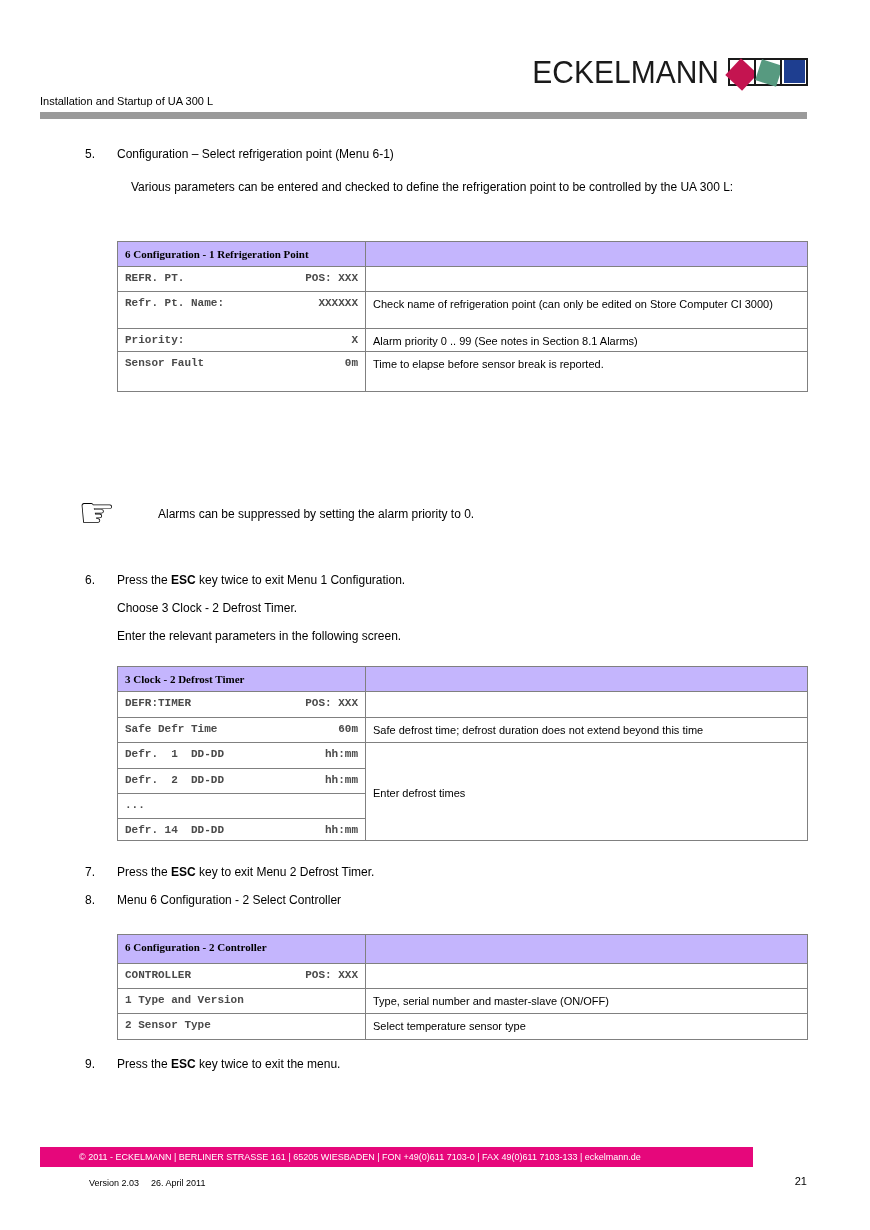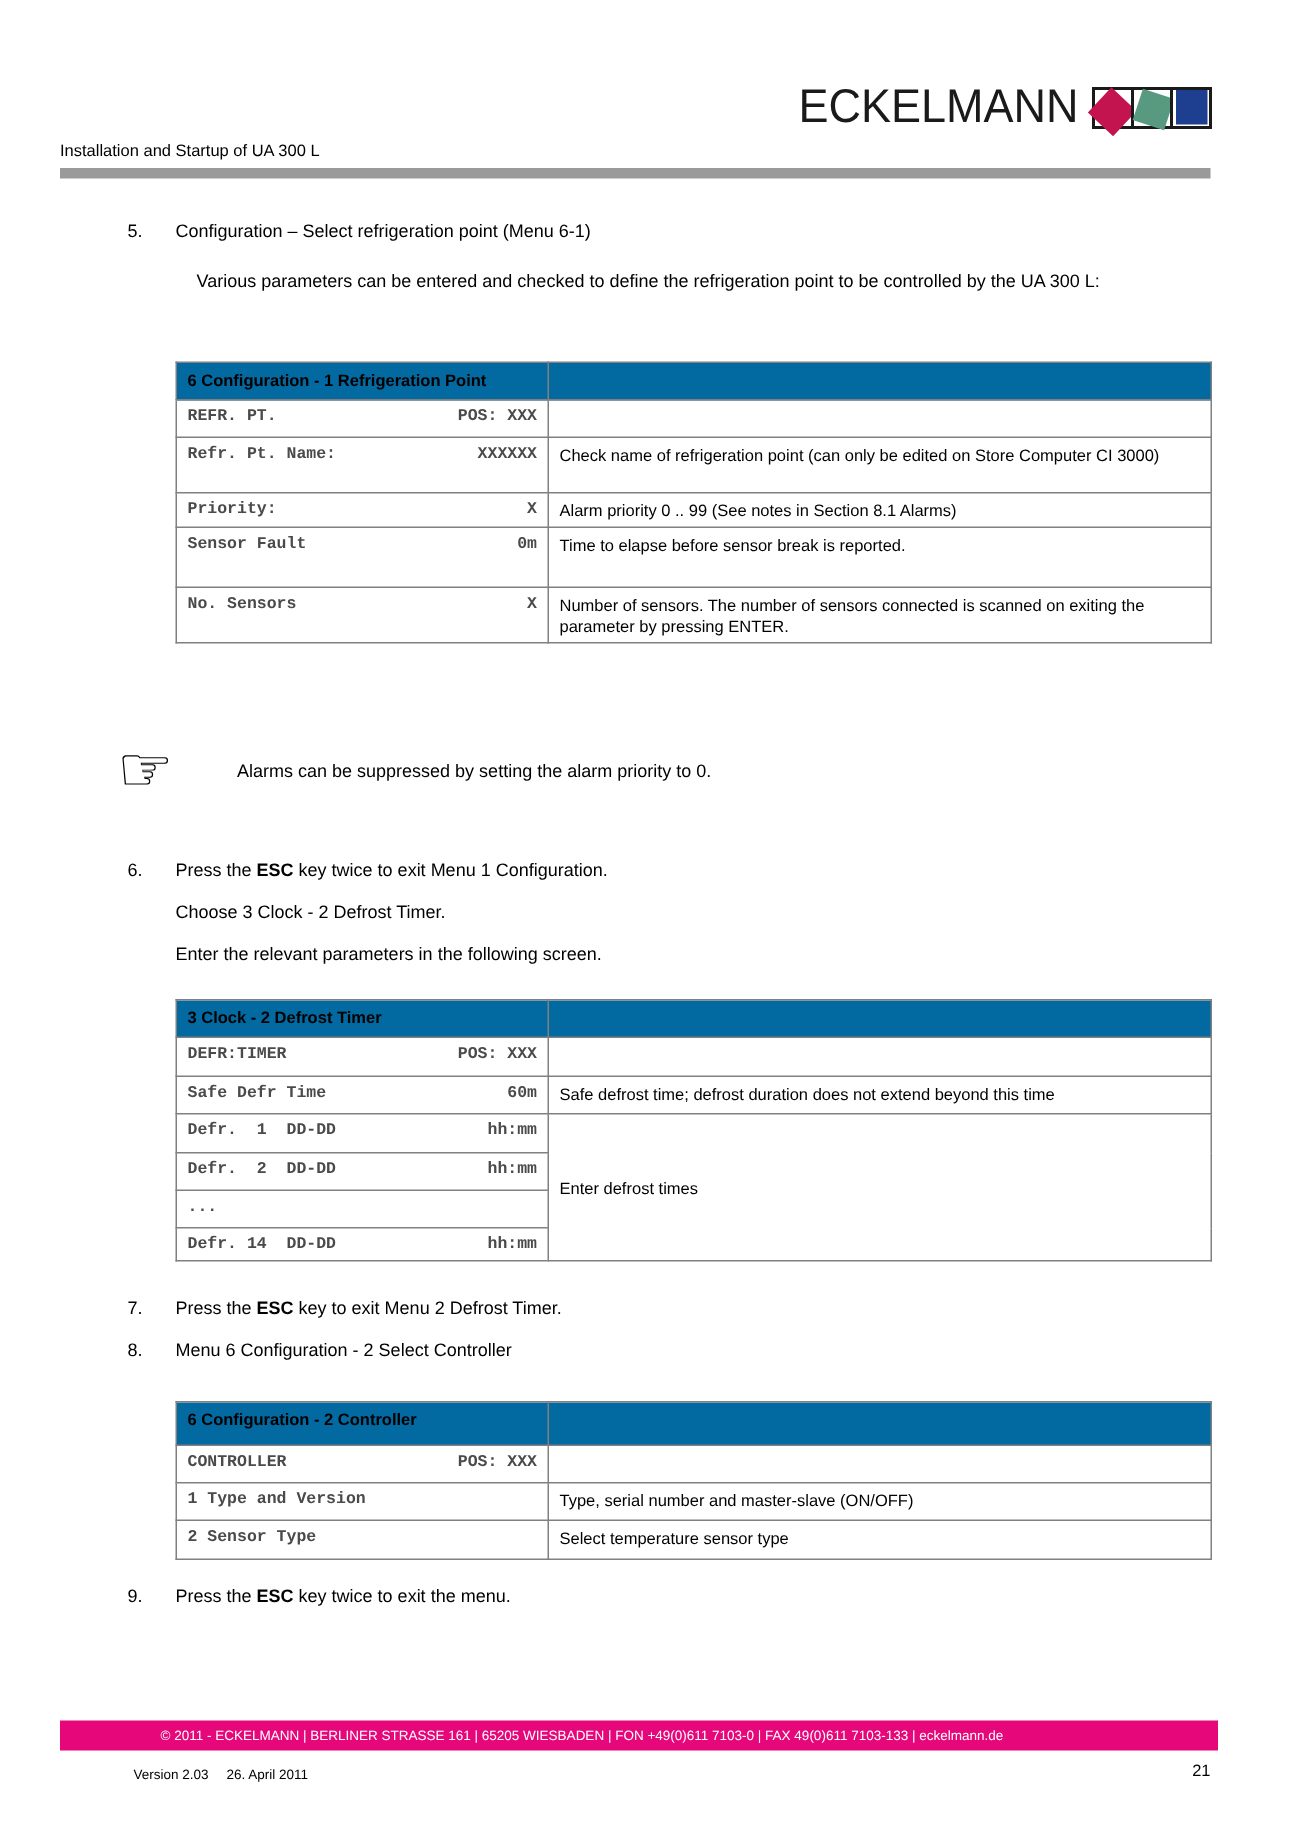--- a/index.html
+++ b/index.html
@@ -25,34 +25,34 @@
   .step { position:absolute; left:85px; display:flex; font-size:12px; }
   .step-num { width:32px; flex:0 0 32px; }
   .step-body { width:700px; }
   .step6 .step-body div { line-height:28px; }
   .para { position:absolute; left:131px; width:700px; font-size:12px; line-height:17.5px; }
   b.esc { font-weight:bold; }
 
   
   table.cfg { border-collapse:collapse; table-layout:fixed; width:691px; position:absolute; left:117px; }
   .cfg td, .cfg th { border:1px solid #808080; vertical-align:top; padding:3px 7px; }
-  .cfg th { background:#0369a1; text-align:left; font-size:11px; font-weight:bold; padding-top:6px; }
+  .cfg th { background:#c4b5fd; text-align:left; font-size:11px; font-weight:bold; padding-top:6px;font-family:Liberation Serif, serif; }
   .cfg col.c1 { width:248px; }
   td.mono { font-family:"Liberation Mono", monospace; font-size:11px; color:#4A4A4A; padding-top:5px; }
   .monorow { display:flex; justify-content:space-between;font-weight:bold; }
   .monorow span { white-space:pre; }
   td.desc { font-size:11px; color:#000; line-height:14px; padding-top:5px; }
   td.span-desc { vertical-align:middle; font-size:11px; }
 
   
   .note-icon { position:absolute; left:78px; top:492px; font-size:42px; line-height:42px; color:#000; }
   .note-text { position:absolute; left:158px; top:507px; font-size:12px; }
 
   
-  .footer-bar { position:absolute; left:40px; top:1147px; width:772px; height:20px; line-height:20px; padding-left:67px; color:#fff; font-size:9px; }
+  .footer-bar { position:absolute; left:40px; top:1147px; width:713px; height:20px; line-height:20px; padding-left:39px; color:#fff; font-size:9px; }
   .version-line { position:absolute; left:89px; top:1178px; font-size:9px; color:#000; }
   .version-line .date { margin-left:12px; }
   .page-number { position:absolute; right:63px; top:1175px; font-size:11px; }
 </style>
 </head>
 <body>
 
 <div class="page">
 
   <div class="logo-block">
@@ -118,29 +118,20 @@
     </tr>
     <tr style="height:40px">
       <td class="mono">
             <div class="monorow">
               <span>Sensor Fault</span>
               <span>0m</span>
             </div>
           </td>
       <td class="desc">Time to elapse before sensor break is reported.</td>
     </tr>
-    <tr style="height:37px">
-      <td class="mono">
-            <div class="monorow">
-              <span>No. Sensors</span>
-              <span>X</span>
-            </div>
-          </td>
-      <td class="desc">Number of sensors. The number of sensors connected is scanned on exiting the parameter by pressing ENTER.</td>
-    </tr>
   </tbody>
     </table>
 
   <div class="note-icon">☞</div>
   <div class="note-text">Alarms can be suppressed by setting the alarm priority to 0.</div>
 
   <div class="step step6" style="top:566px">
     <span class="step-num" style="line-height:28px">6.</span>
     <span class="step-body">
       <div><span>Press the </span><b class="esc">ESC</b><span> key twice to exit Menu 1 Configuration.</span></div>

